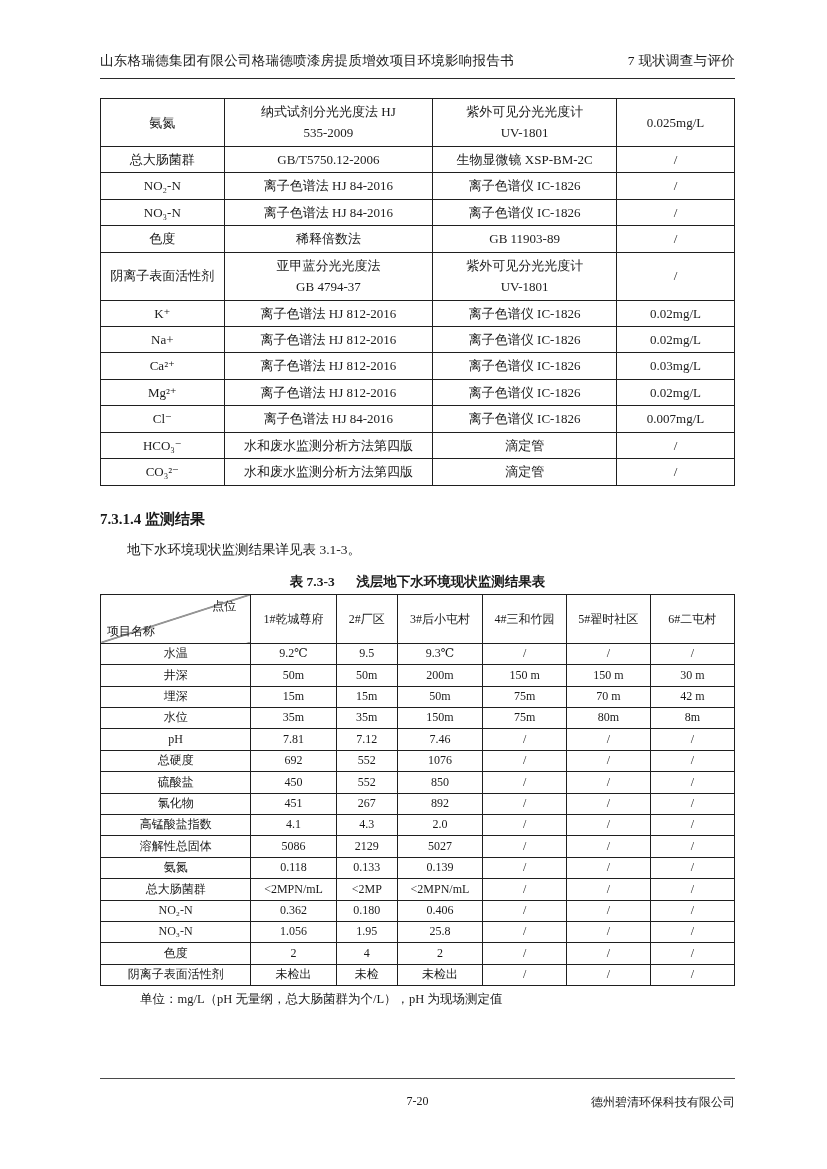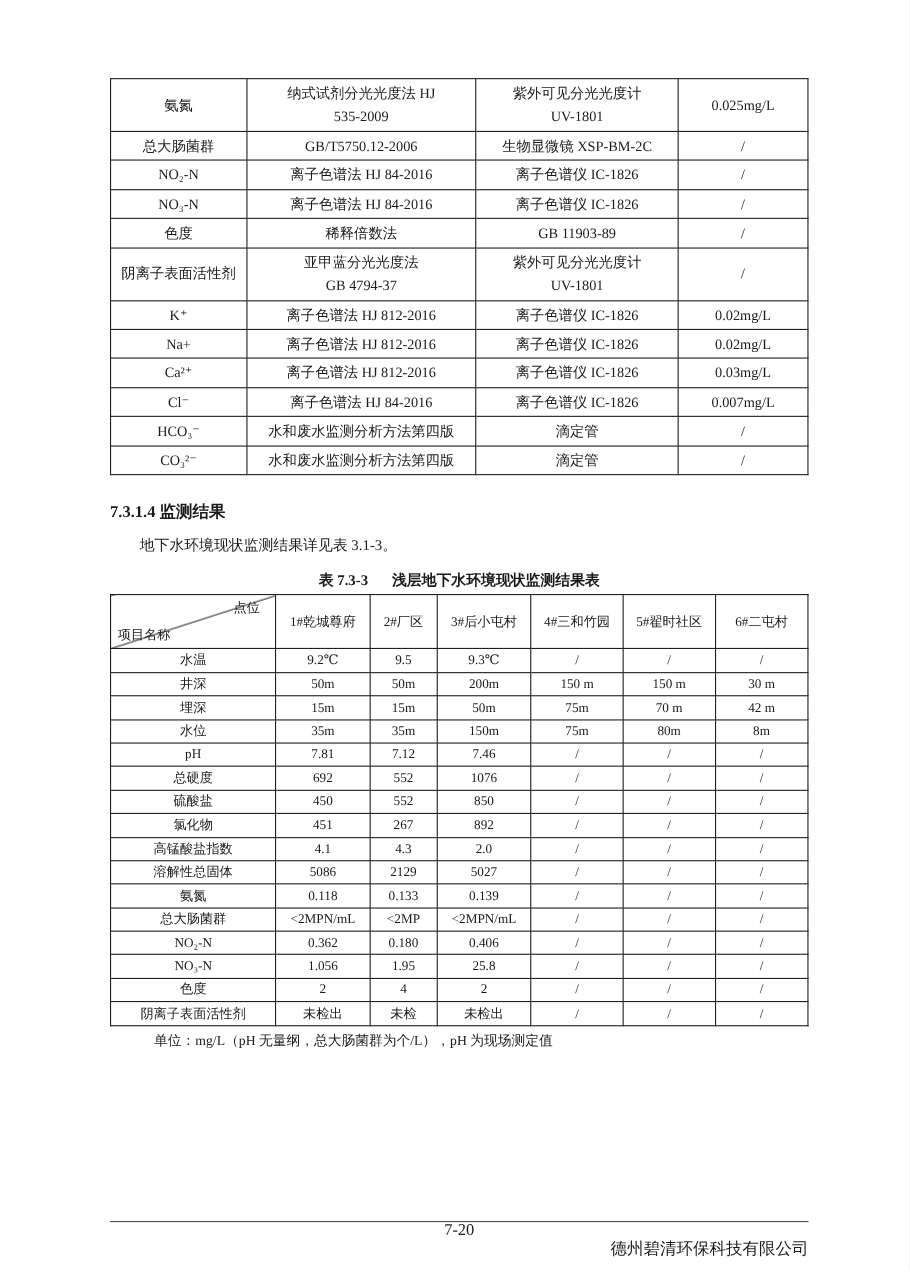--- a/index.html
+++ b/index.html
@@ -66,36 +66,41 @@
   .diag .corner-top{position:absolute;top:2px;right:14px;}
   .diag .corner-bottom{position:absolute;bottom:3px;left:6px;}
   .results-note{
     margin:5px 0 0 0;
     font-size:12.5px;
     padding-left:40px;
   }
   
   .page-footer{
     position:absolute;
-    left:100px;right:92px;top:1110px;
+    left:100px;right:92px;top:1078px;
     border-top:1.2px solid #4a4a4a;
-    font-size:15px;
+    padding-top:15px;
+    font-size:12px;
   }
   .page-footer .page-num{
     display:block;text-align:center;
   }
   .page-footer .company{
     position:absolute;right:0;top:15px;
   }
 </style>
 </head>
 <body>
 
 <div class="page">
 
+  <header class="page-header">
+    <span>山东格瑞德集团有限公司格瑞德喷漆房提质增效项目环境影响报告书</span>
+    <span>7 现状调查与评价</span>
+  </header>
 
   <table class="method-table">
     <colgroup>
       <col style="width:19.5%">
         <col style="width:32.9%">
         <col style="width:29%">
         <col style="width:18.6%">
     </colgroup>
     <tbody>
 
@@ -159,20 +164,26 @@
           <td>0.02mg/L</td>
         </tr>
 
         <tr>
           <td>Ca²⁺</td>
           <td class="pre">离子色谱法 HJ 812-2016</td>
           <td class="pre">离子色谱仪 IC-1826</td>
           <td>0.03mg/L</td>
         </tr>
 
+        <tr>
+          <td>Mg²⁺</td>
+          <td class="pre">离子色谱法 HJ 812-2016</td>
+          <td class="pre">离子色谱仪 IC-1826</td>
+          <td>0.02mg/L</td>
+        </tr>
 
         <tr>
           <td>Cl⁻</td>
           <td class="pre">离子色谱法 HJ 84-2016</td>
           <td class="pre">离子色谱仪 IC-1826</td>
           <td>0.007mg/L</td>
         </tr>
 
 
         <tr>

